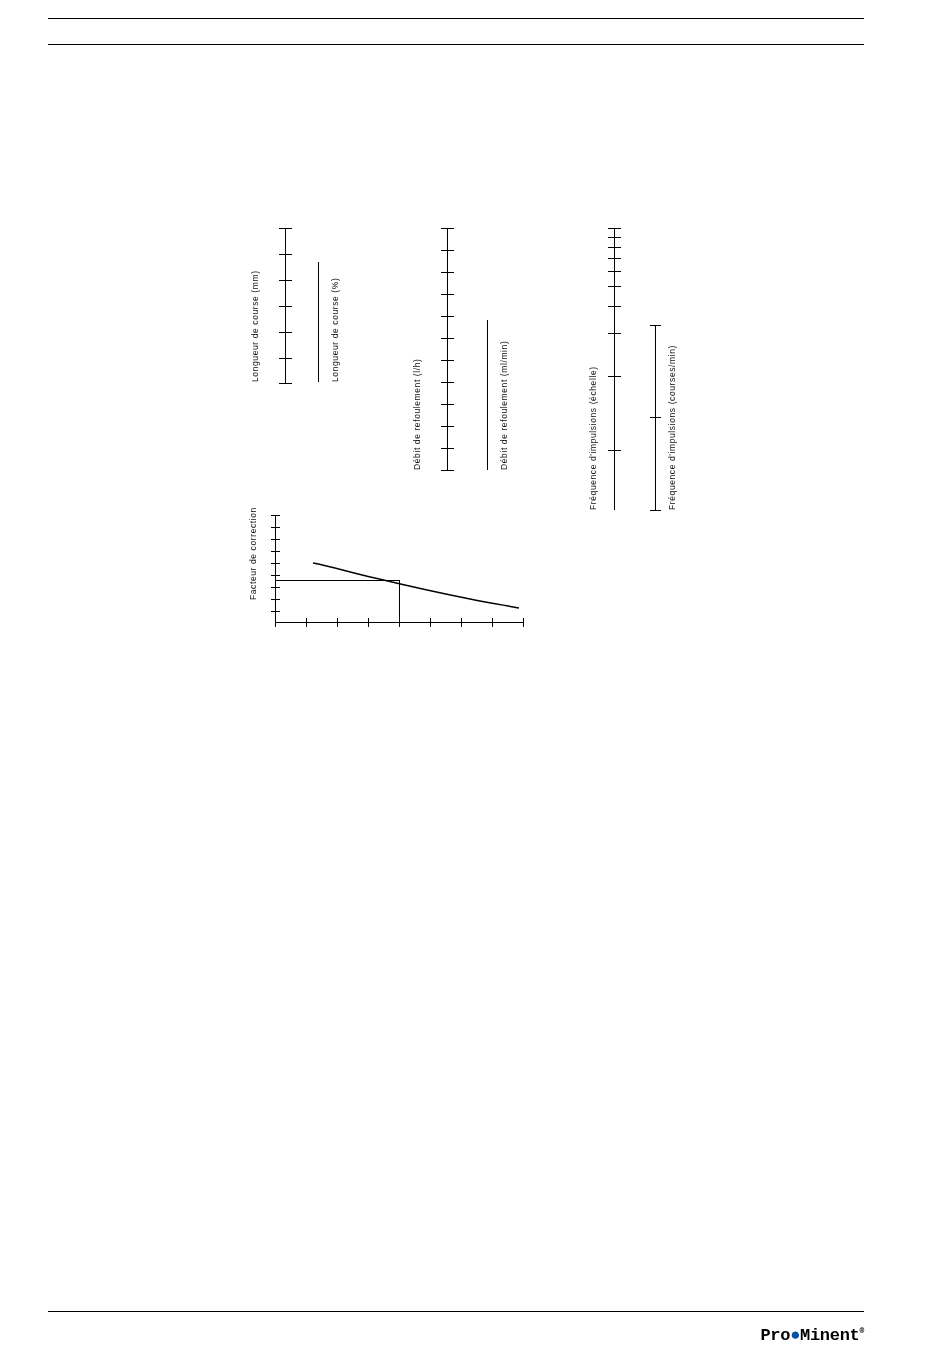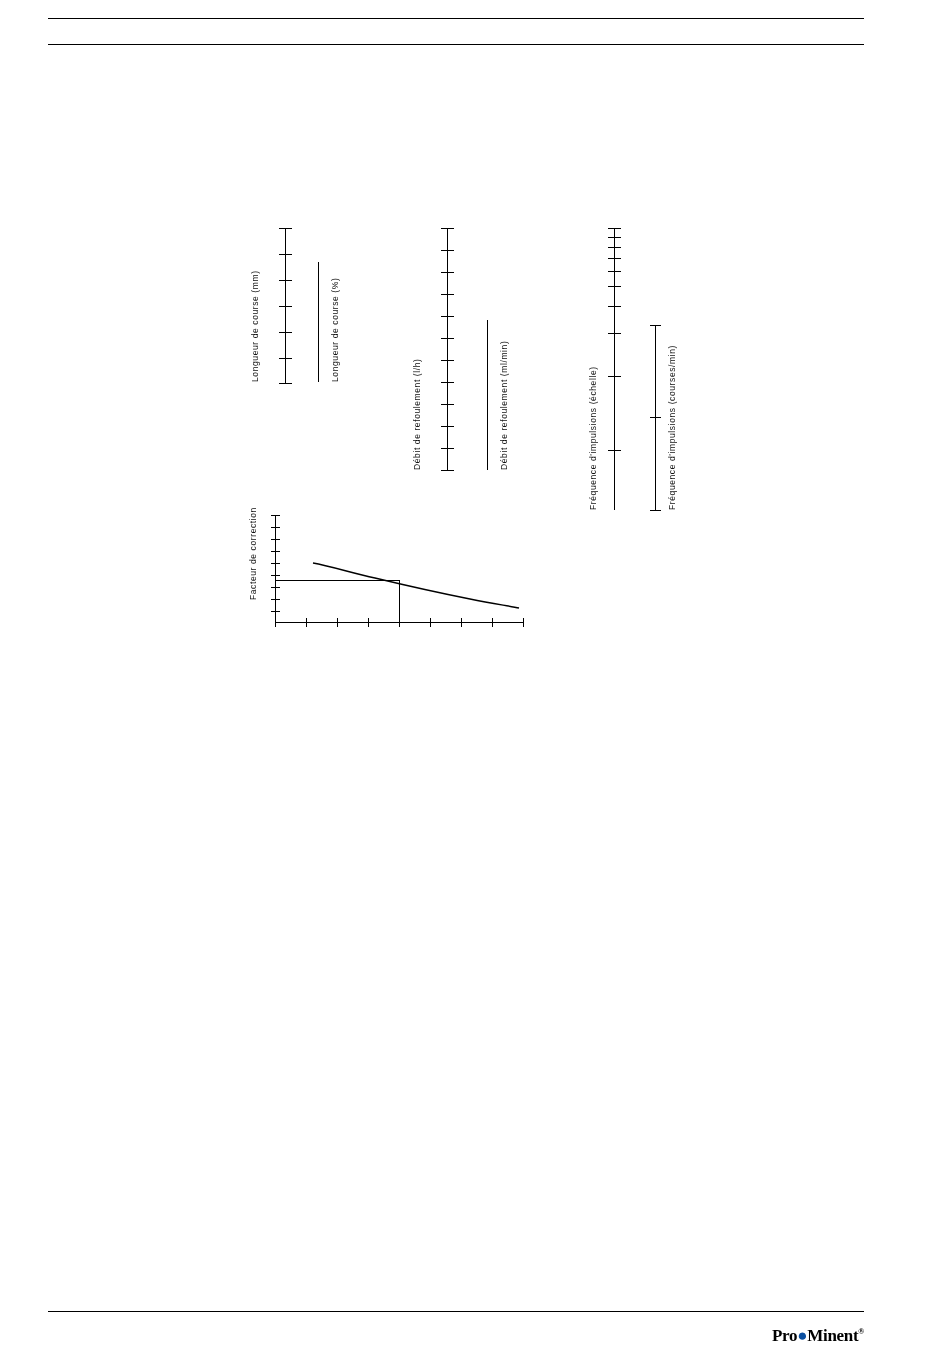--- a/index.html
+++ b/index.html
@@ -66,21 +66,21 @@
   
   .corr-chart {
     position: absolute;
   }
 
   
   .footer-logo {
     position: absolute;
     right: 86px;
     top: 1326px;
-    font-family: Liberation Serif, serif;
+    font-family: Liberation Mono, monospace;
     font-size: 17px;
     font-weight: bold;
     letter-spacing: -0.3px;
     color: #000000;
   }
   .footer-logo .dot {
     color: #0a4fa0;
   }
   .footer-logo .reg {
     font-size: 8px;

